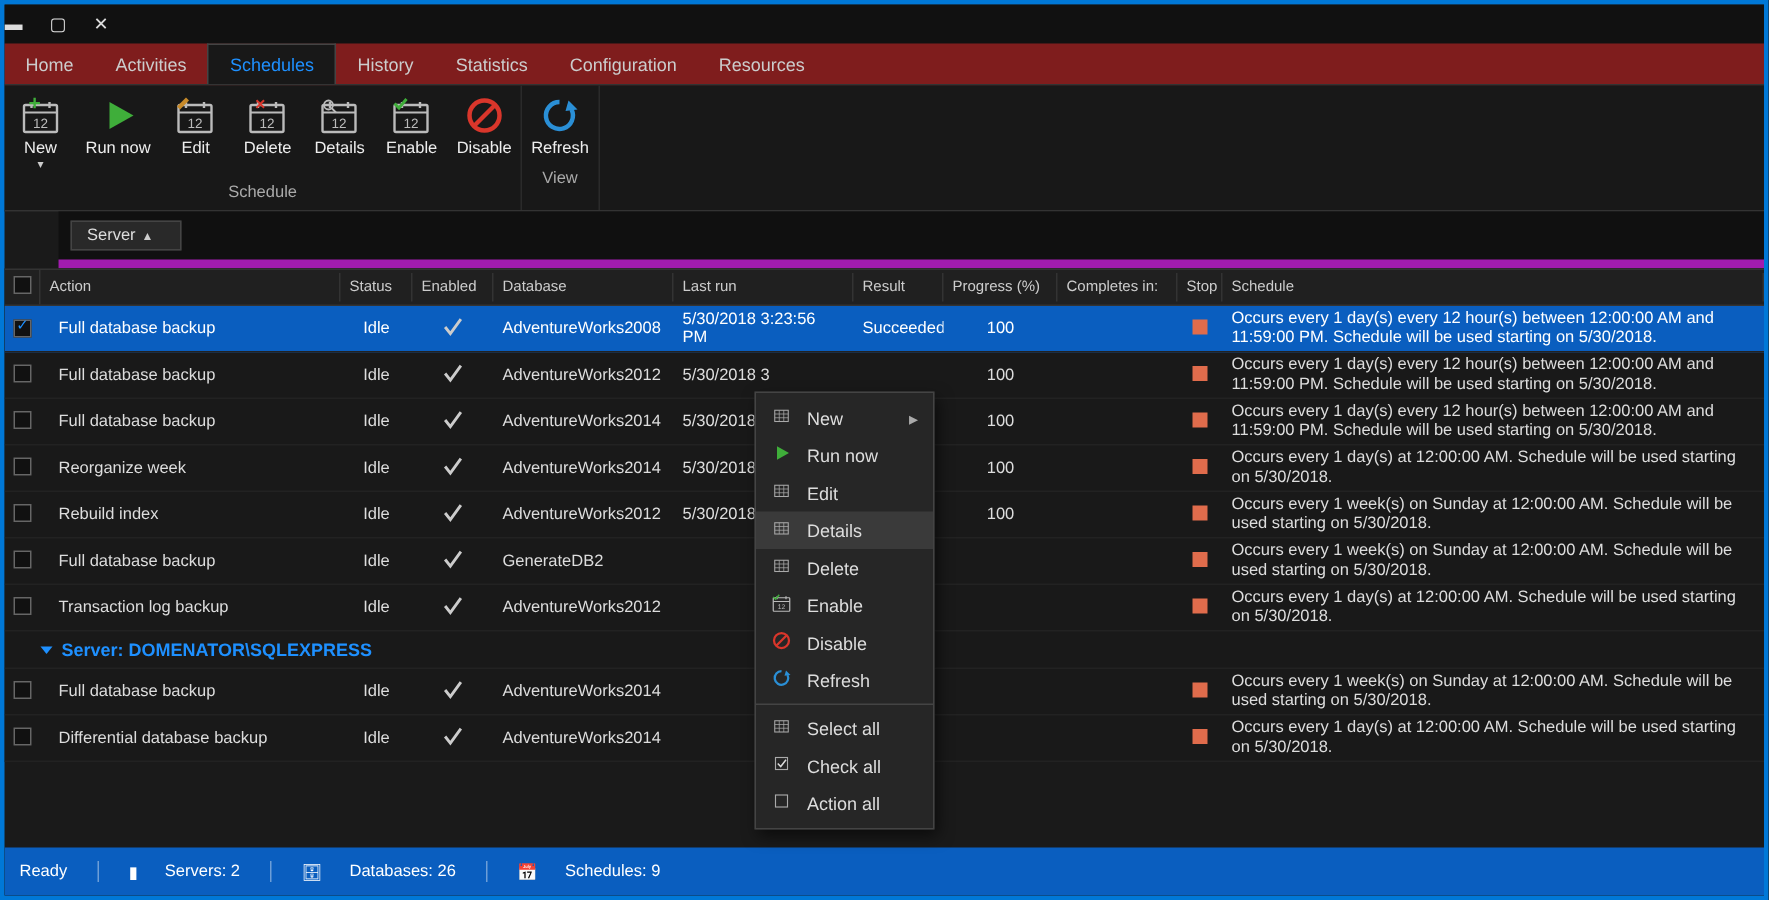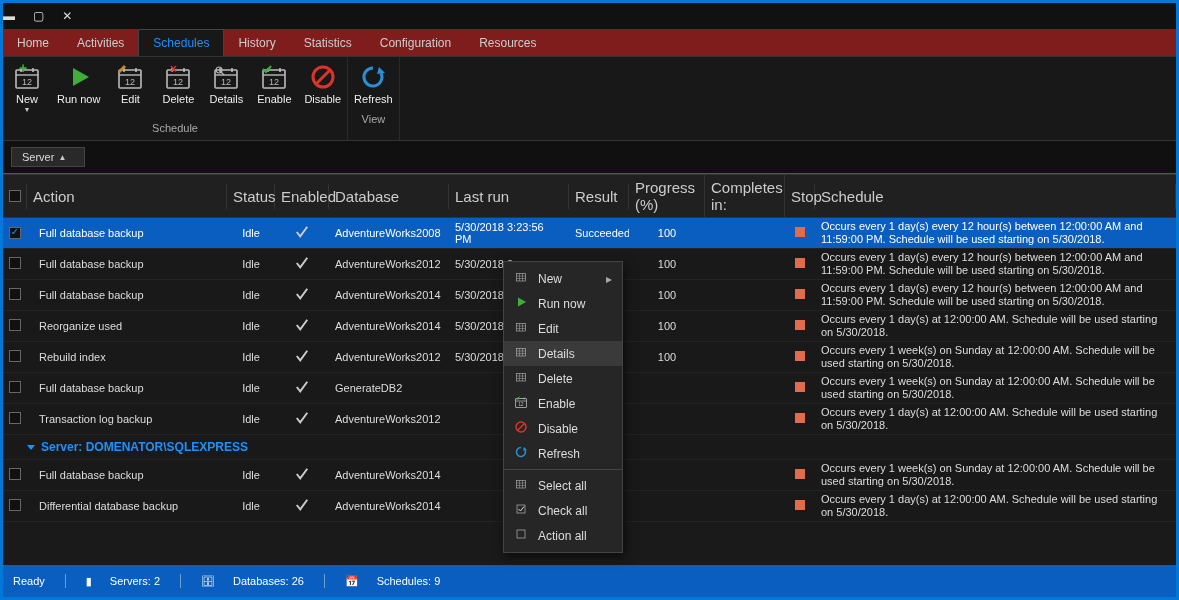--- a/index.html
+++ b/index.html
@@ -10,26 +10,26 @@
   .menubar { display:flex; background:#7f1d1d; height:28px; align-items:flex-end; border-bottom:1px solid #333; }
   .menubar .tab { padding:6px 14px; cursor:pointer; color:#ccc; }
   .menubar .tab.active { color:#1e90ff; border:1px solid #444; border-bottom:none; background:#181818; }
   .ribbon { display:flex; background:#181818; border-bottom:1px solid #333; }
   .ribbon-group { display:flex; flex-direction:column; align-items:center; border-right:1px solid #2a2a2a; }
   .ribbon-items { display:flex; }
   .ribbon-item { display:flex; flex-direction:column; align-items:center; padding:6px 6px 4px; min-width:48px; cursor:pointer; }
   .ribbon-item svg { width:28px; height:28px; display:block; margin-bottom:2px; }
   .ribbon-item .lbl { font-size:11px; color:#eee; }
   .ribbon-group-label { font-size:11px; color:#aaa; padding:4px 0 6px; text-align:center; width:100%; }
-  .grouper { display:flex; padding:6px 8px; background:#101010; border-bottom:1px solid #a21caf; }
+  .grouper { display:flex; padding:6px 8px; background:#101010; border-bottom:6px solid #a21caf;margin-left:36px; }
   .grouper .chip { border:1px solid #444; background:#292929; padding:3px 10px; font-size:11px; color:#ddd; display:flex; align-items:center; gap:4px; }
   .grid { background:#191919; }
   .grid-head, .row { display:grid; grid-template-columns: 24px 200px 48px 54px 120px 120px 60px 76px 80px 30px 1fr; align-items:center; }
   .grid-head { background:#202020; border-top:1px solid #333; border-bottom:1px solid #333; }
-  .grid-head > div { border-right:1px solid #333; padding:4px 6px; font-size:15px; color:#ccc; }
+  .grid-head > div { border-right:1px solid #333; padding:4px 6px; font-size:10px; color:#ccc; }
   .grid-body { overflow:auto; }
   .group-row { display:flex; align-items:center; gap:6px; color:#1e90ff; font-weight:600; padding:5px 8px 5px 24px; border-bottom:1px solid #222; }
   .row { border-bottom:1px solid #222; min-height:30px; }
   .row > div { padding:2px 6px; font-size:11px; color:#ddd; overflow:hidden; }
   .row.selected { background:#0a5ebf; color:#fff; }
   .row.selected > div { color:#fff; }
   .chkbox { width:12px; height:12px; border:1px solid #666; display:inline-block; background:#111; }
   .chkbox.checked::after { content:"✓"; color:#1e90ff; font-size:10px; position:relative; top:-3px; left:0px; }
   .action-cell { display:flex; align-items:flex-start; gap:6px; }
   .status-cell, .enabled-cell, .progress-cell, .completes-cell, .stop-cell { text-align:center; }
@@ -256,21 +256,21 @@
         <div class="schedule-cell">Occurs every 1 day(s) every 12 hour(s) between 12:00:00 AM and 11:59:00 PM. Schedule will be used starting on 5/30/2018.</div>
       </div>
       <div class="row">
         <div style="text-align:center"><span class="chkbox"></span></div>
         <div class="action-cell">
           <span><svg viewBox="0 0 16 16">
               <rect x="2" y="3" width="3" height="10" fill="none" stroke="#bbb"></rect>
               <rect x="7" y="3" width="3" height="10" fill="none" stroke="#bbb"></rect>
               <rect x="12" y="3" width="3" height="10" fill="none" stroke="#bbb"></rect>
             </svg></span>
-          <span>Reorganize used</span>
+          <span>Reorganize week</span>
         </div>
         <div class="status-cell">Idle</div>
         <div class="enabled-cell"><svg viewBox="0 0 16 16">
             <path d="M2 8 l4 5 l8 -11" fill="none" stroke="#ccc" stroke-width="2.2"></path>
           </svg></div>
         <div>AdventureWorks2014</div>
         <div>5/30/2018 3</div>
         <div></div>
         <div class="progress-cell">100</div>
         <div class="completes-cell"></div>

